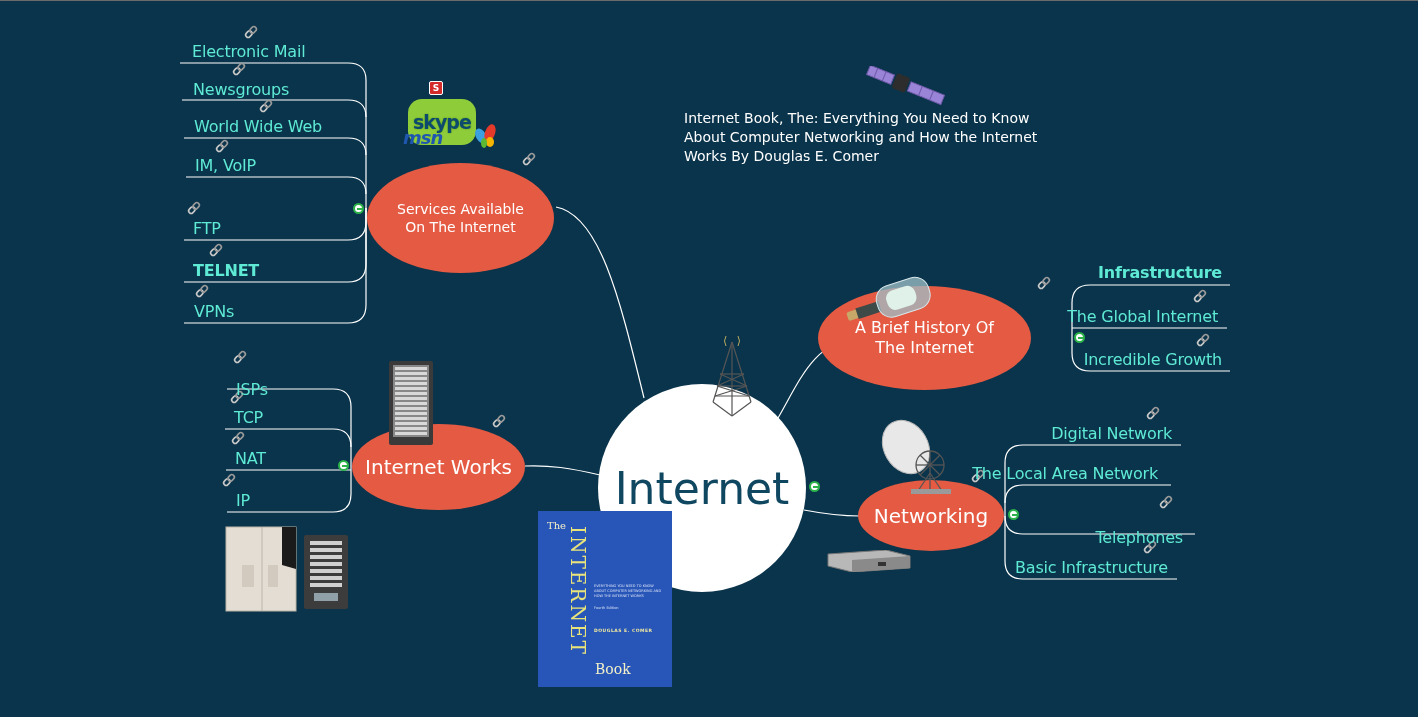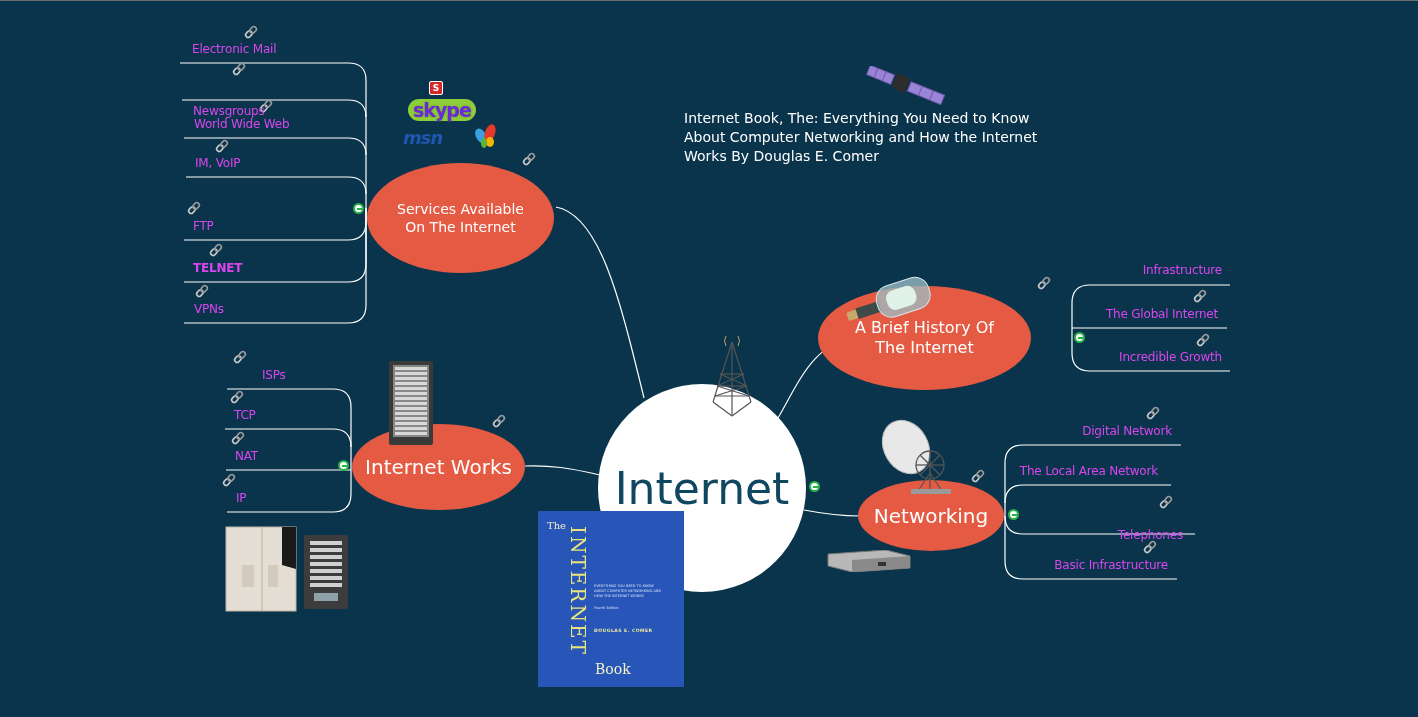--- a/index.html
+++ b/index.html
@@ -5,21 +5,21 @@
   html, body { margin: 0; padding: 0; }
   body {
     width: 1418px; height: 717px; overflow: hidden;
     background: #0a344b;
     font-family: "DejaVu Sans", "Liberation Sans", sans-serif;
     position: relative;
   }
   .topbar { position: absolute; left: 0; top: 0; width: 1418px; height: 1px; background: #6b6b6b; }
   svg.links { position: absolute; left: 0; top: 0; width: 1418px; height: 717px; }
   .label {
-    position: absolute; color: #d946ef; font-size: 12px; white-space: nowrap;
+    position: absolute; color: #5eead4; font-size: 16px; white-space: nowrap;
     letter-spacing: -0.2px;
   }
   .label.right { text-align: right; }
   .topic {
     position: absolute; background: #e45a43; border-radius: 50%;
     color: #fff; display: flex; align-items: center; justify-content: center;
     text-align: center; cursor: pointer;
   }
   .central {
     position: absolute; left: 598px; top: 384px; width: 208px; height: 208px;
@@ -31,34 +31,34 @@
     background: #ffffff; border: 2px solid #2bb34a; box-sizing: border-box; cursor: pointer;
   }
   .collapse::after {
     content: ""; position: absolute; left: 2px; top: 3px; width: 5px; height: 1.6px; background: #2bb34a;
   }
   .book-note {
     position: absolute; left: 684px; top: 109px; width: 380px; color: #fff; font-size: 14px; line-height: 19px;
   }
   .img { position: absolute; }
   .book {
-    position: absolute; left: 538px; top: 511px; width: 146px; height: 176px;
+    position: absolute; left: 538px; top: 511px; width: 134px; height: 176px;
     background: #2756b8;
   }
   .book .the { position: absolute; left: 9px; top: 9px; color: #f2f0c8; font-family: "DejaVu Serif", serif; font-size: 10px; }
   .book .vert {
     position: absolute; left: 30px; top: 15px; width: 22px; height: 150px;
     writing-mode: vertical-rl; color: #e8e37a; font-family: "DejaVu Serif", serif; font-size: 20px; letter-spacing: 2px;
   }
   .book .bk { position: absolute; left: 57px; top: 150px; color: #f2f0c8; font-family: "DejaVu Serif", serif; font-size: 14px; }
   .book .blurb { position: absolute; left: 56px; top: 73px; width: 70px; color: #d9e0f5; font-size: 3.5px; line-height: 5px; }
   .book .author { position: absolute; left: 56px; top: 117px; color: #f0e9a0; font-size: 4.5px; font-weight: bold; letter-spacing: 0.5px; }
   .skype-logo {
-    position: absolute; left: 408px; top: 99px; color: #6d28d9; font-size: 19px; font-weight: bold;
-    background: #8fcc3a; border-radius: 14px; padding: 0 5px; line-height: 22px; letter-spacing: -1px;
+    position: absolute; left: 408px; top: 99px; color: #0c4a6e; font-size: 19px; font-weight: bold;
+    background: #8fcc3a; border-radius: 14px; padding: 12px 5px; line-height: 22px; letter-spacing: -1px;
     text-shadow: 0 0 2px #5a9a1a;
   }
   .msn-logo {
     position: absolute; left: 403px; top: 127px; color: #1f56b0; font-size: 18px; font-weight: bold; font-style: italic;
     letter-spacing: -1px;
   }
   .skype-small {
     position: absolute; left: 429px; top: 81px; width: 14px; height: 14px; background: #d42a2a; border: 1px solid #fff; box-sizing: border-box;
     color: #fff; font-size: 9px; font-weight: bold; text-align: center; line-height: 12px; border-radius: 2px;
   }
@@ -125,33 +125,33 @@
     <use href="#lnk" x="1193" y="289"></use>
     <use href="#lnk" x="1196" y="333"></use>
     <use href="#lnk" x="1146" y="406"></use>
     <use href="#lnk" x="971" y="469"></use>
     <use href="#lnk" x="1159" y="495"></use>
     <use href="#lnk" x="1143" y="540"></use>
   </g>
 </svg>
 
 <div class="label" style="left:192px;top:42px;">Electronic Mail</div>
-<div class="label" style="left:193px;top:80px;margin-top:24px;">Newsgroups</div>
+<div class="label" style="left:193px;top:80px;">Newsgroups</div>
 <div class="label" style="left:194px;top:117px;">World Wide Web</div>
 <div class="label" style="left:195px;top:156px;">IM, VoIP</div>
 <div class="label" style="left:193px;top:219px;">FTP</div>
 <div class="label" style="left:193px;top:261px;font-weight:bold;">TELNET</div>
 <div class="label" style="left:194px;top:302px;">VPNs</div>
 
-<div class="label" style="left:236px;top:368px;margin-left:26px;">ISPs</div>
+<div class="label" style="left:236px;top:380px;">ISPs</div>
 <div class="label" style="left:234px;top:408px;">TCP</div>
 <div class="label" style="left:235px;top:449px;">NAT</div>
 <div class="label" style="left:236px;top:491px;">IP</div>
 
-<div class="label right" style="right:196px;top:263px;">Infrastructure</div>
+<div class="label right" style="right:196px;top:263px;font-weight:bold;">Infrastructure</div>
 <div class="label right" style="right:200px;top:307px;">The Global Internet</div>
 <div class="label right" style="right:196px;top:350px;">Incredible Growth</div>
 
 <div class="label right" style="right:246px;top:424px;">Digital Network</div>
 <div class="label right" style="right:260px;top:464px;margin-left:43px;">The Local Area Network</div>
 <div class="label right" style="right:235px;top:528px;">Telephones</div>
 <div class="label right" style="right:250px;top:558px;">Basic Infrastructure</div>
 
 <div class="topic" style="left:367px;top:163px;width:187px;height:110px;font-size:14px;line-height:18px;padding:0 28px;box-sizing:border-box;">
   <span>Services Available On The Internet</span>

